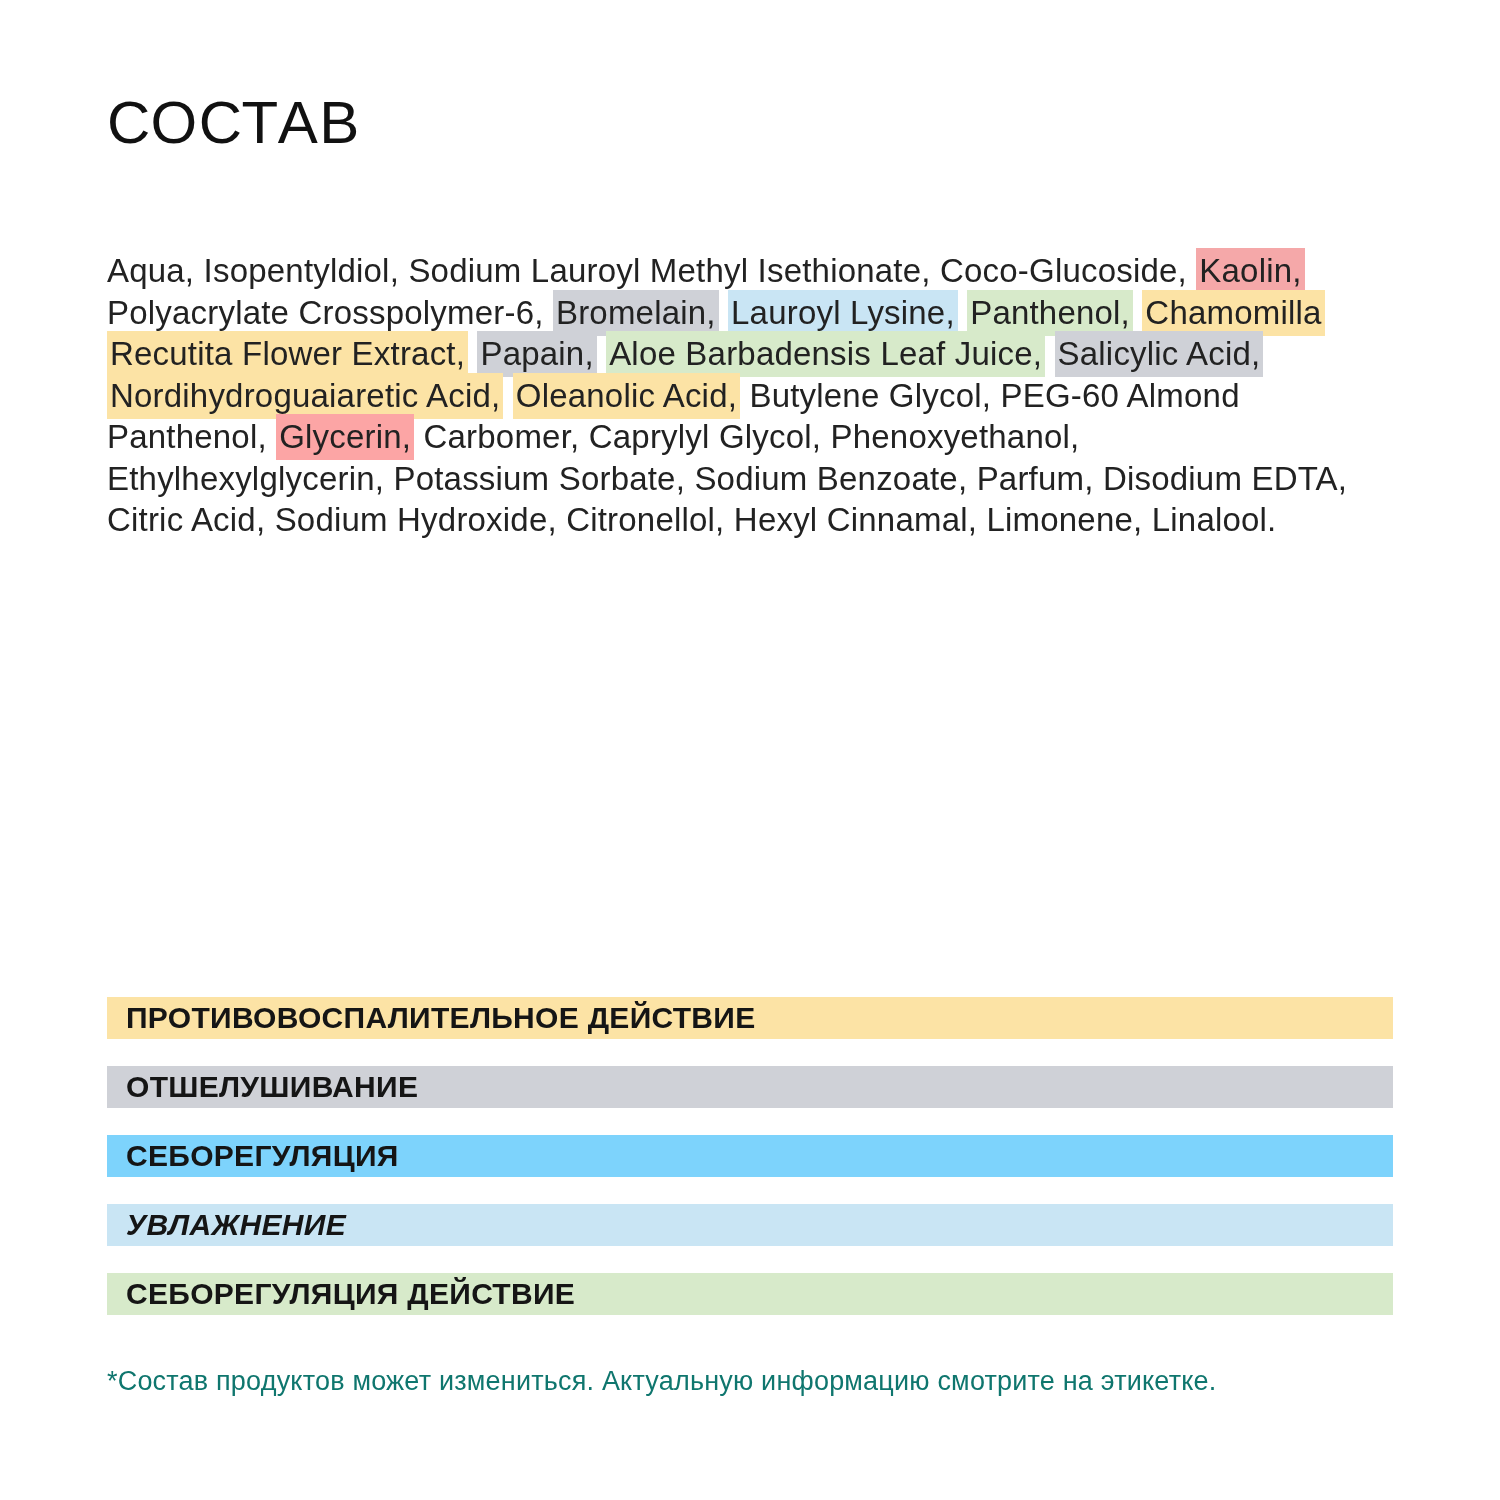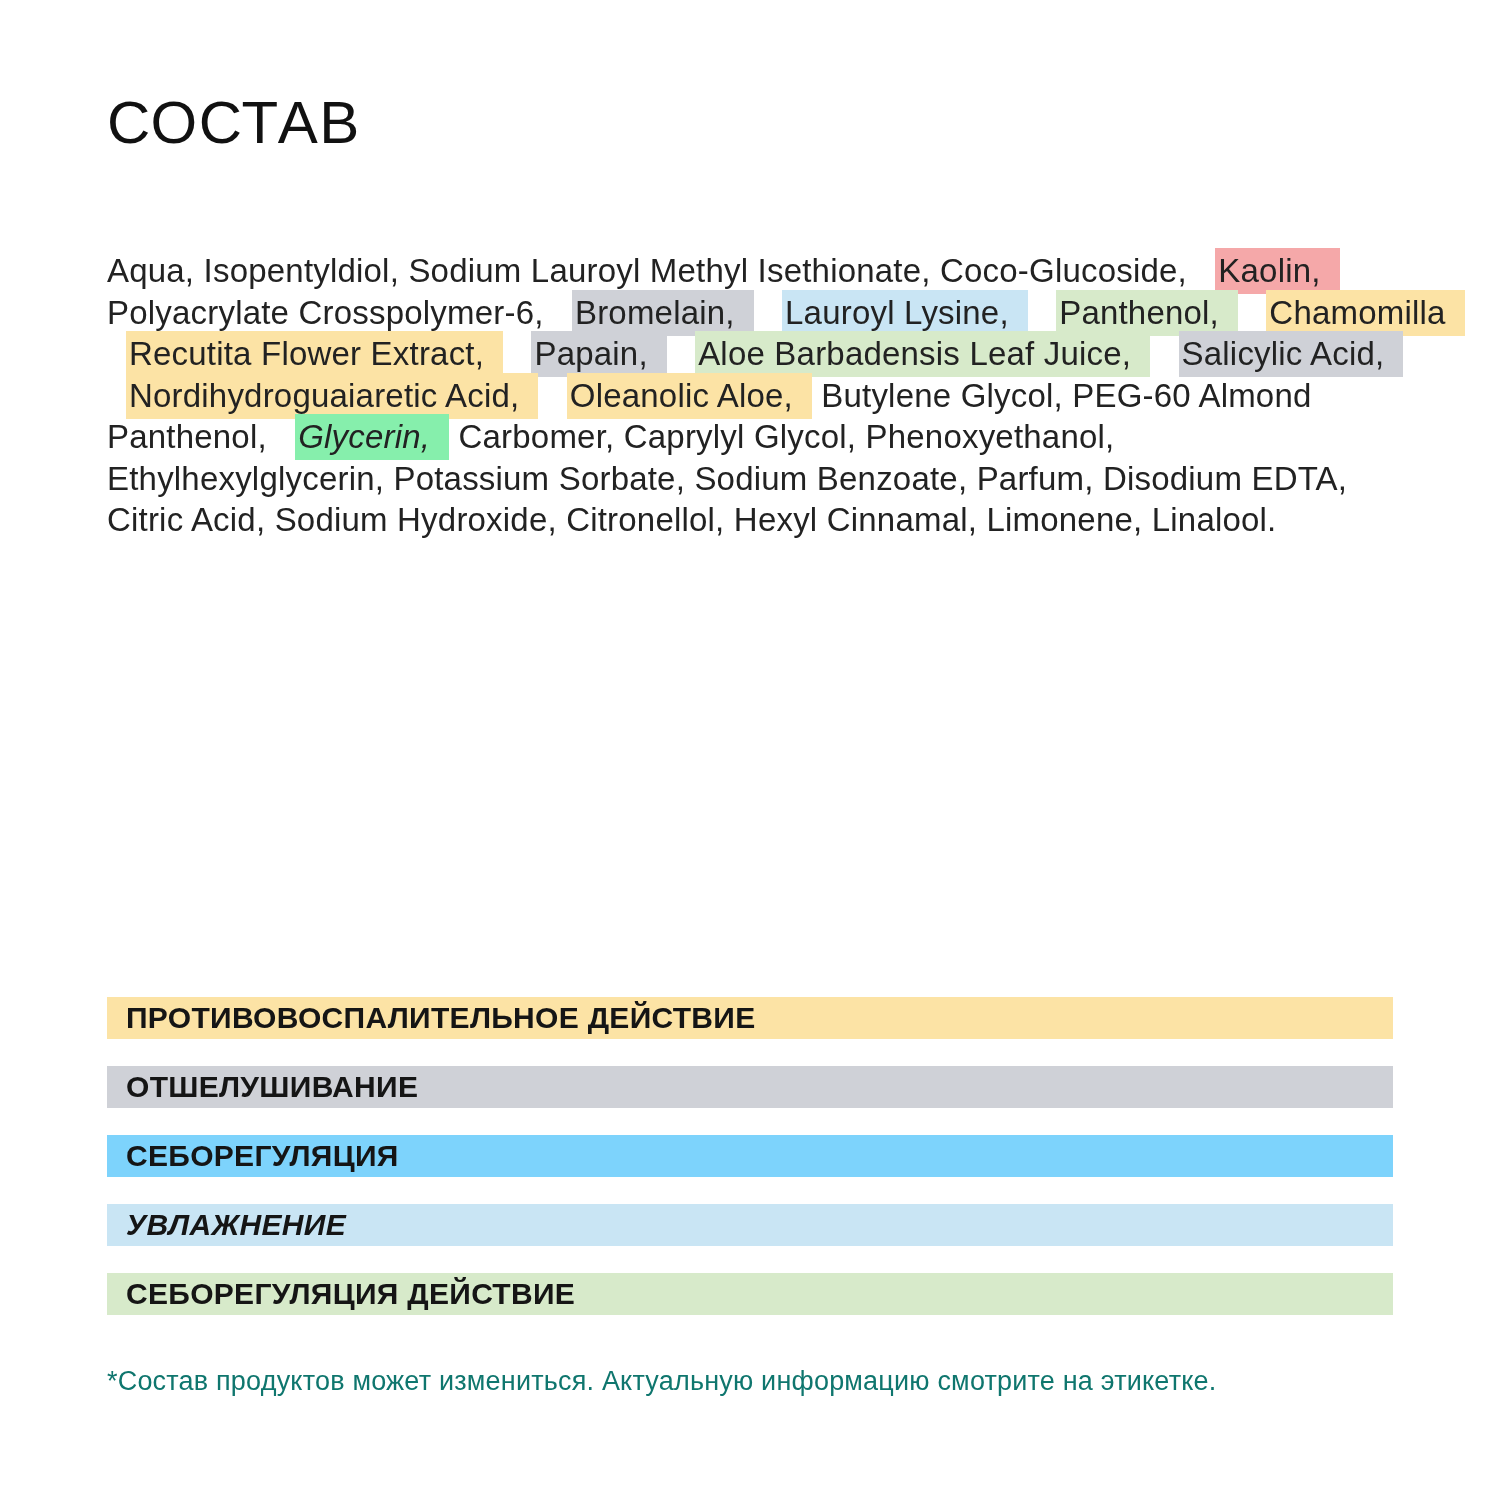--- a/index.html
+++ b/index.html
@@ -32,22 +32,21 @@
     font-size: 33px;
     line-height: 41.5px;
     color: #222222;
     letter-spacing: 0.2px;
   }
   .ing-line {
     white-space: nowrap;
     height: 41.5px;
   }
   .hl {
-    padding: 4px 19px 5px 3px;
-    margin-left: 19px;
+    padding: 4px 3px 5px 3px;
   }
   .legend {
     position: absolute;
     left: 107px;
     top: 966px;
     width: 1286px;
   }
   .legend-bar {
     width: 1286px;
     height: 42px;
@@ -74,22 +73,22 @@
 </head>
 <body>
 
 <div class="canvas">
   <div class="title">СОСТАВ</div>
 
   <div class="ingredients">
       <div class="ing-line"><span>Aqua, Isopentyldiol, Sodium Lauroyl Methyl Isethionate, Coco-Glucoside, </span><span class="hl" style="background-color: rgb(245, 168, 169);">Kaolin,</span></div>
       <div class="ing-line"><span>Polyacrylate Crosspolymer-6, </span><span class="hl" style="background-color: rgb(207, 209, 215);">Bromelain,</span><span> </span><span class="hl" style="background-color: rgb(201, 229, 244);">Lauroyl Lysine,</span><span> </span><span class="hl" style="background-color: rgb(215, 234, 202);">Panthenol,</span><span> </span><span class="hl" style="background-color: rgb(252, 227, 165);">Chamomilla</span></div>
       <div class="ing-line"><span class="hl" style="background-color: rgb(252, 227, 165);">Recutita Flower Extract,</span><span> </span><span class="hl" style="background-color: rgb(207, 209, 215);">Papain,</span><span> </span><span class="hl" style="background-color: rgb(215, 234, 202);">Aloe Barbadensis Leaf Juice,</span><span> </span><span class="hl" style="background-color: rgb(207, 209, 215);">Salicylic Acid,</span></div>
-      <div class="ing-line"><span class="hl" style="background-color: rgb(252, 227, 165);">Nordihydroguaiaretic Acid,</span><span> </span><span class="hl" style="background-color: rgb(252, 227, 165);">Oleanolic Aloe,</span><span> Butylene Glycol, PEG-60 Almond</span></div>
-      <div class="ing-line"><span>Panthenol, </span><span class="hl" style="background-color: #86efac; font-style: italic;">Glycerin,</span><span> Carbomer, Caprylyl Glycol, Phenoxyethanol,</span></div>
+      <div class="ing-line"><span class="hl" style="background-color: rgb(252, 227, 165);">Nordihydroguaiaretic Acid,</span><span> </span><span class="hl" style="background-color: rgb(252, 227, 165);">Oleanolic Acid,</span><span> Butylene Glycol, PEG-60 Almond</span></div>
+      <div class="ing-line"><span>Panthenol, </span><span class="hl" style="background-color: #fca5a5;">Glycerin,</span><span> Carbomer, Caprylyl Glycol, Phenoxyethanol,</span></div>
       <div class="ing-line"><span>Ethylhexylglycerin, Potassium Sorbate, Sodium Benzoate, Parfum, Disodium EDTA,</span></div>
       <div class="ing-line"><span>Citric Acid, Sodium Hydroxide, Citronellol, Hexyl Cinnamal, Limonene, Linalool.</span></div>
     </div>
 
   <div class="legend">
       <div class="legend-bar" style="background-color: rgb(252, 227, 165); margin-top: 31px;">
         <span class="legend-label">ПРОТИВОВОСПАЛИТЕЛЬНОЕ ДЕЙСТВИЕ</span>
       </div>
       <div class="legend-bar" style="background-color: rgb(207, 209, 215);">
         <span class="legend-label">ОТШЕЛУШИВАНИЕ</span>

